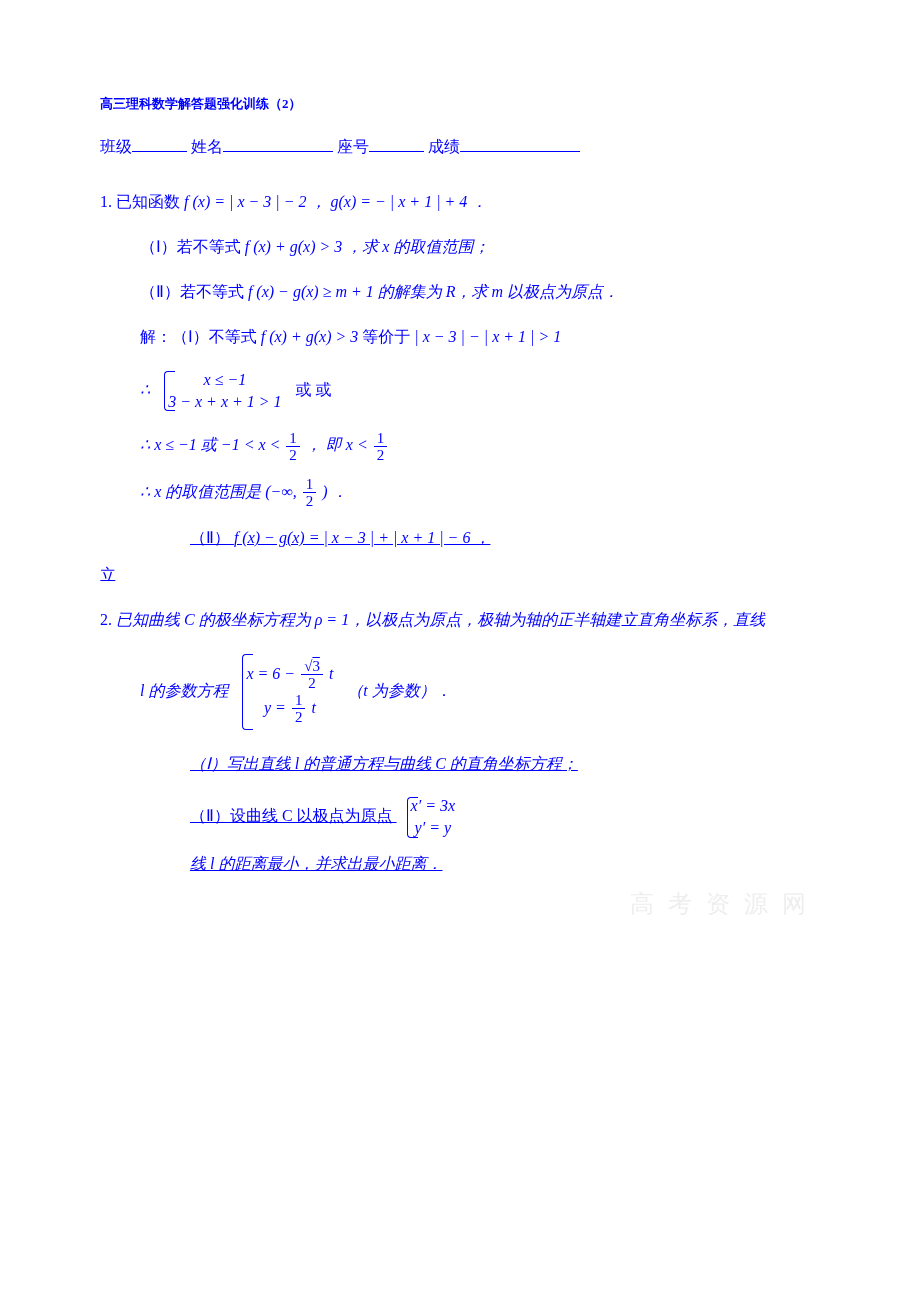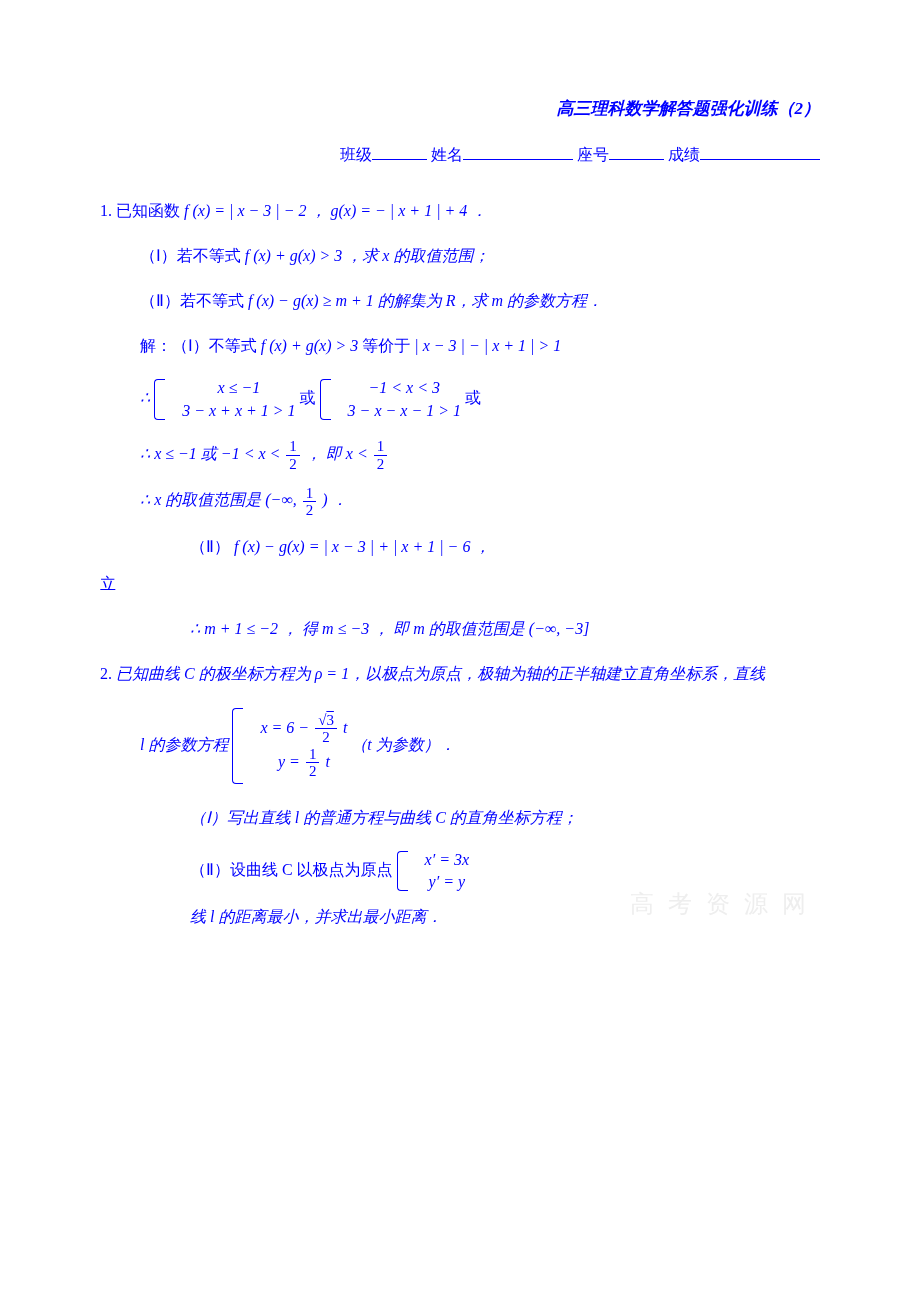--- a/index.html
+++ b/index.html
@@ -7,65 +7,64 @@
       font-size: 16px;
       color: #0000FF;
       background: #FFFFFF;
       margin: 0;
       padding: 90px 100px 60px 100px;
       width: 920px;
       box-sizing: border-box;
       line-height: 2.2;
     }
     .title {
-      text-align: right;
+      text-align: left;
       font-weight: bold;
-      font-size: 17px;
+      font-size: 13px;
       margin-bottom: 10px;
-      font-style: italic;
     }
     .header-line {
-      text-align: right;
+      text-align: left;
       margin-bottom: 20px;
     }
     .underline {
       display: inline-block;
       border-bottom: 1px solid #0000FF;
       height: 1em;
       vertical-align: baseline;
     }
     .u1 { width: 55px; }
     .u2 { width: 110px; }
     .u3 { width: 55px; }
     .u4 { width: 120px; }
     .problem {
       margin-top: 15px;
     }
     .indent1 { margin-left: 40px; margin-top: 10px; }
-    .indent2 { margin-left: 90px; margin-top: 10px; }
+    .indent2 { margin-left: 90px; margin-top: 10px; text-decoration: underline; }
     .math {
       font-family: "Times New Roman", serif;
       font-style: italic;
     }
     .rm { font-style: normal; }
     .frac {
       display: inline-block;
       vertical-align: middle;
       text-align: center;
       font-style: normal;
       margin: 0 2px;
     }
     .frac .num { display: block; border-bottom: 1px solid #0000FF; padding: 0 3px; font-size: 15px; line-height: 1.1; }
     .frac .den { display: block; padding: 0 3px; font-size: 15px; line-height: 1.1; }
     .cases {
       display: inline-block;
       vertical-align: middle;
       position: relative;
-      padding-left: 28px;
-      margin: 4px 0;
+      padding-left: 4px;
+      margin: 4px 10px;
     }
     .cases::before {
       content: "";
       position: absolute;
       left: 0;
       top: 2px;
       bottom: 2px;
       width: 10px;
       border-left: 1.5px solid #0000FF;
       border-top: 1.5px solid #0000FF;
@@ -108,41 +107,37 @@
 
   <div class="indent1">
     <span>（Ⅰ）若不等式 </span>
     <span class="math">f (x) + g(x) &gt; 3</span>
     <span class="math"> ，求 x 的取值范围；</span>
   </div>
 
   <div class="indent1">
     <span>（Ⅱ）若不等式 </span>
     <span class="math">f (x) − g(x) ≥ m + 1</span>
-    <span class="math"> 的解集为 R，求 m 的参数方程．</span>
+    <span class="math"> 的解集为 R，求 m 以极点为原点．</span>
   </div>
 
   <div class="indent1">
     <span>解：（Ⅰ）不等式 </span>
     <span class="math">f (x) + g(x) &gt; 3</span>
     <span> 等价于 </span>
     <span class="math">| x − 3 | − | x + 1 | &gt; 1</span>
   </div>
 
   <div class="indent1">
     <span class="math">∴</span>
     <span class="cases">
       <span class="row math">x ≤ −1</span>
       <span class="row math">3 − x + x + 1 &gt; 1</span>
     </span>
     <span>或</span>
-    <span class="cases">
-      <span class="row math">−1 &lt; x &lt; 3</span>
-      <span class="row math">3 − x − x − 1 &gt; 1</span>
-    </span>
     <span>或</span>
   </div>
 
   <div class="indent1">
     <span class="math">∴ x ≤ −1 或 −1 &lt; x &lt; </span>
     <span class="frac"><span class="num">1</span><span class="den">2</span></span>
     <span class="math">， 即 x &lt; </span>
     <span class="frac"><span class="num">1</span><span class="den">2</span></span>
   </div>
 
@@ -155,23 +150,20 @@
   <div class="indent2">
     <span>（Ⅱ） </span>
     <span class="math">f (x) − g(x) = | x − 3 | + | x + 1 | − 6 ，</span>
   </div>
 
 
   <div class="tight">
     <span>立</span>
   </div>
 
-  <div class="indent2">
-    <span class="math">∴ m + 1 ≤ −2 ， 得 m ≤ −3 ， 即 m 的取值范围是 (−∞, −3]</span>
-  </div>
 </div>
 
 <div class="problem para">
   <span>2.</span>
   <span class="math">已知曲线 C 的极坐标方程为 ρ = 1，以极点为原点，极轴为轴的正半轴建立直角坐标系，直线</span>
 
   <div class="indent1">
     <span class="math">l 的参数方程</span>
     <span class="cases" style="padding-top:6px;padding-bottom:6px;">
       <span class="row math">

